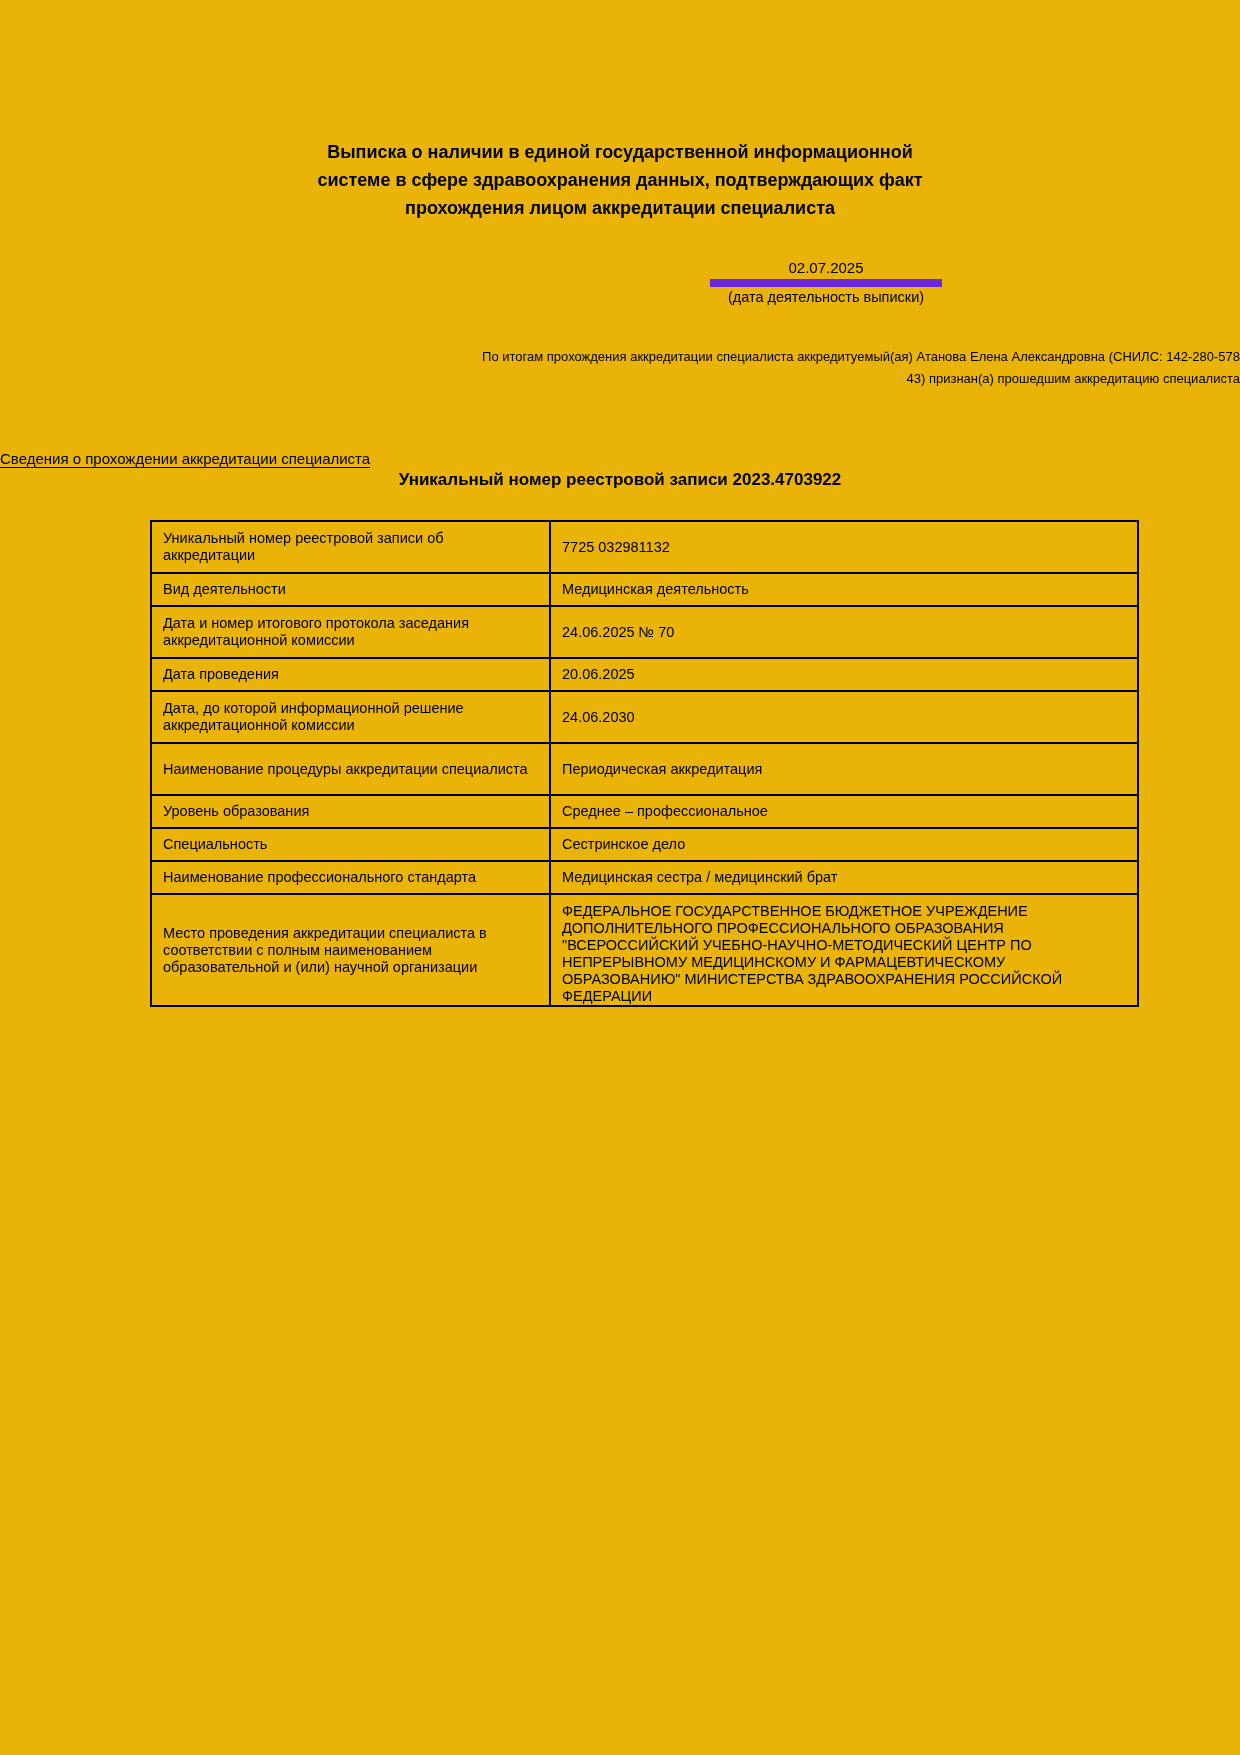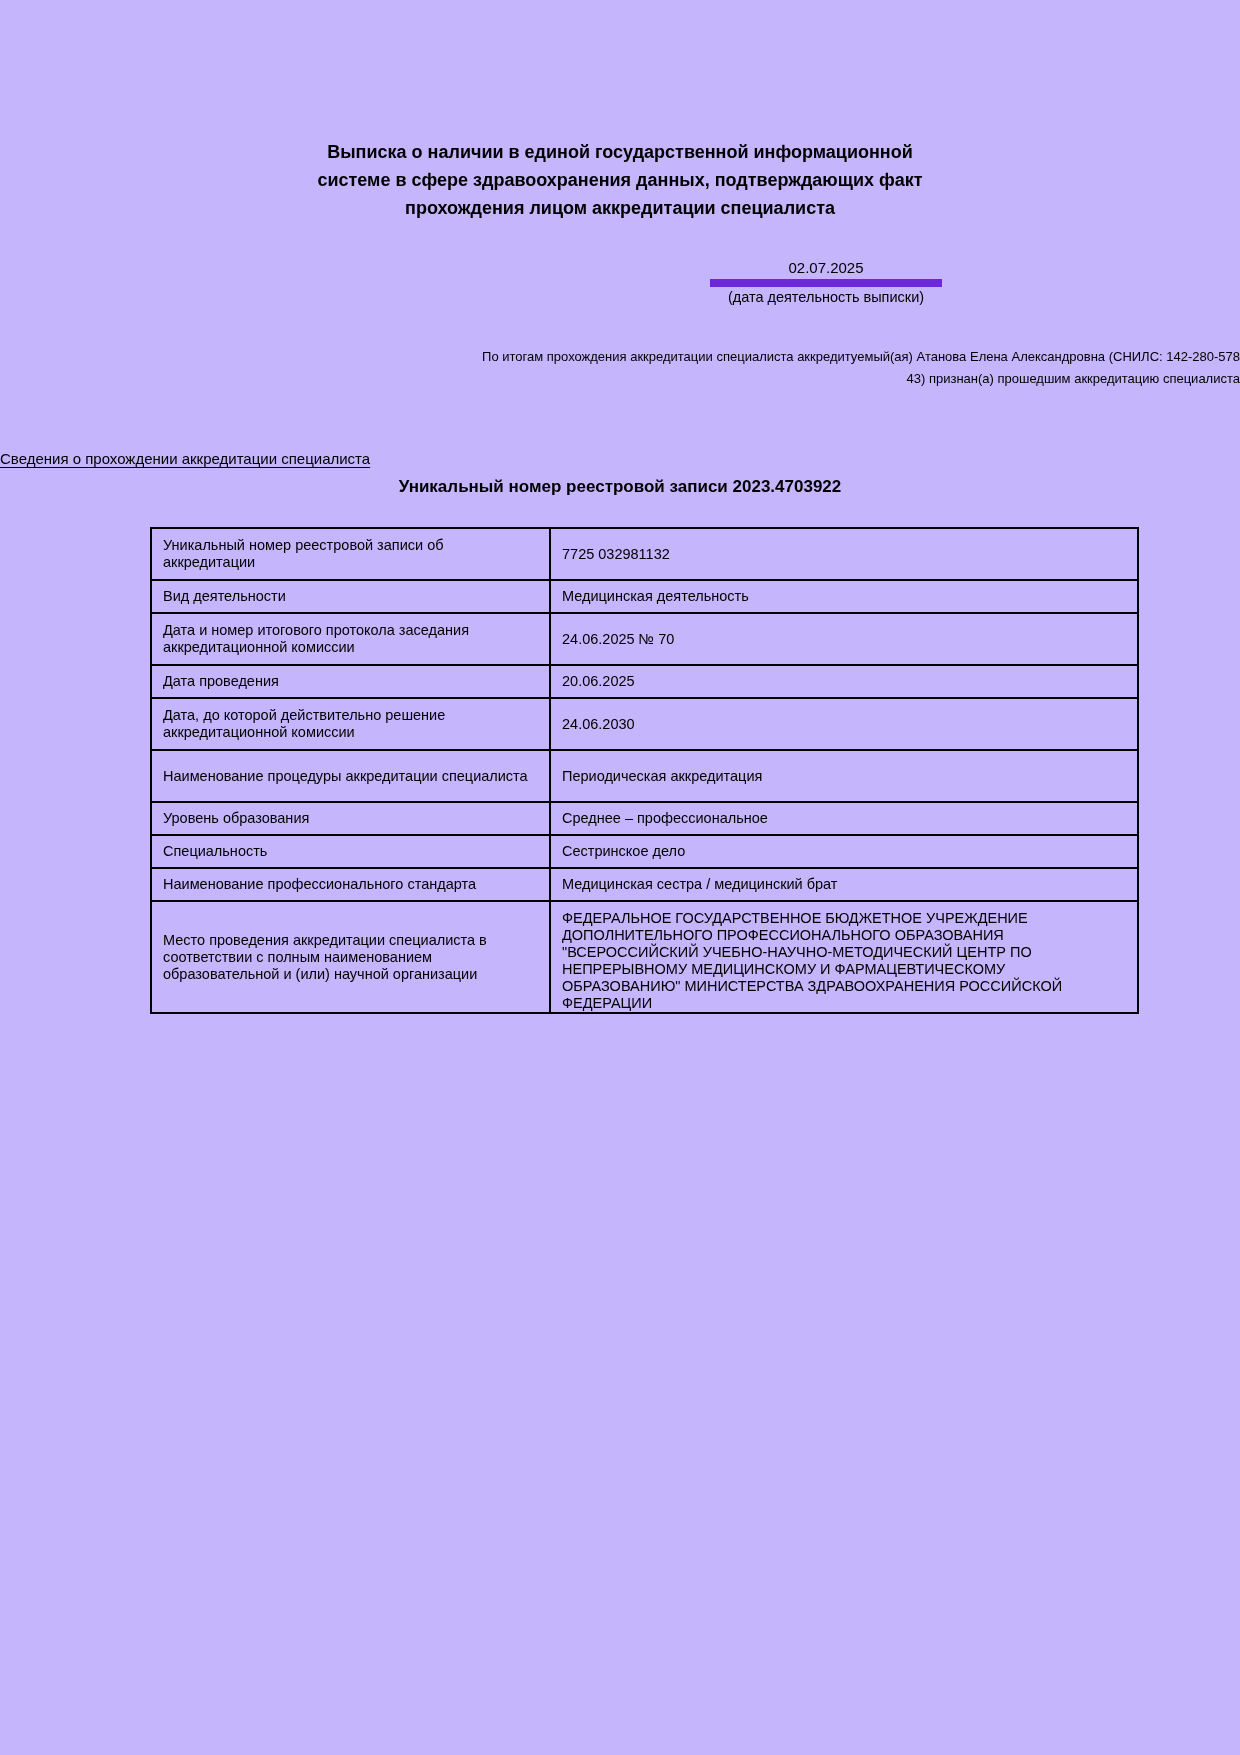--- a/index.html
+++ b/index.html
@@ -11,21 +11,21 @@
     width: 1240px;
     height: 1755px;
     font-family: "Liberation Sans", sans-serif;
     color: #000000;
     -webkit-font-smoothing: antialiased;
   }
   .page {
     position: relative;
     width: 1240px;
     height: 1755px;
-    background: #c4b5fd;
+    background: #eab308;
     overflow: hidden;
   }
   .title {
     padding-top: 138px;
     text-align: center;
     font-weight: bold;
     font-size: 18px;
     line-height: 28px;
   }
   .date-block {
@@ -56,21 +56,21 @@
     line-height: 22px;
   }
   .section-heading {
     margin-top: 60px;
     text-align: left;
     font-size: 15px;
     text-decoration: underline;
     text-underline-offset: 3px;
   }
   .registry-heading {
-    margin-top: 10px;
+    margin-top: 3px;
     text-align: center;
     font-size: 17px;
     font-weight: bold;
   }
   table.acc-table {
     margin: 30px 0 0 150px;
     width: 939px;
     border-collapse: collapse;
     table-layout: fixed;
     font-size: 14.5px;
@@ -135,21 +135,21 @@
       </tr>
       <tr class="row-tall">
         <td class="cell-label">Дата и номер итогового протокола заседания аккредитационной комиссии</td>
         <td class="cell-value">24.06.2025 № 70</td>
       </tr>
       <tr>
         <td class="cell-label">Дата проведения</td>
         <td class="cell-value">20.06.2025</td>
       </tr>
       <tr class="row-tall">
-        <td class="cell-label">Дата, до которой действительно решение аккредитационной комиссии</td>
+        <td class="cell-label">Дата, до которой информационной решение аккредитационной комиссии</td>
         <td class="cell-value">24.06.2030</td>
       </tr>
       <tr class="row-tall">
         <td class="cell-label">Наименование процедуры аккредитации специалиста</td>
         <td class="cell-value">Периодическая аккредитация</td>
       </tr>
       <tr>
         <td class="cell-label">Уровень образования</td>
         <td class="cell-value">Среднее – профессиональное</td>
       </tr>

